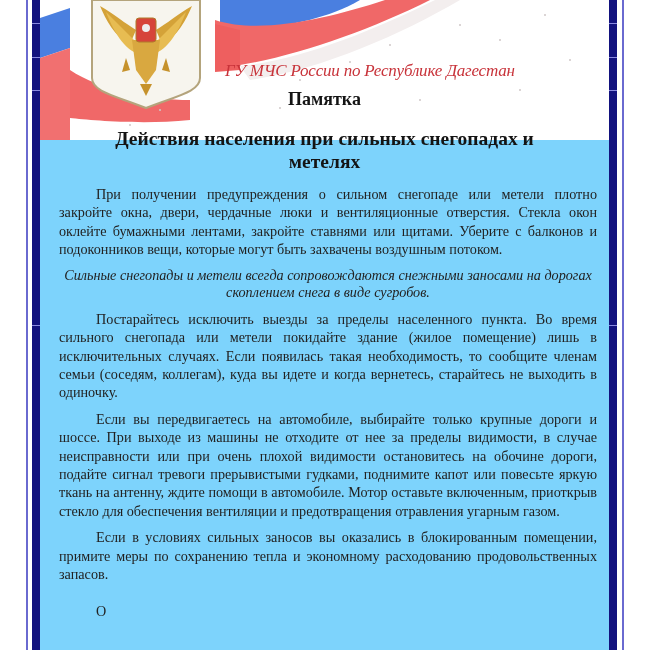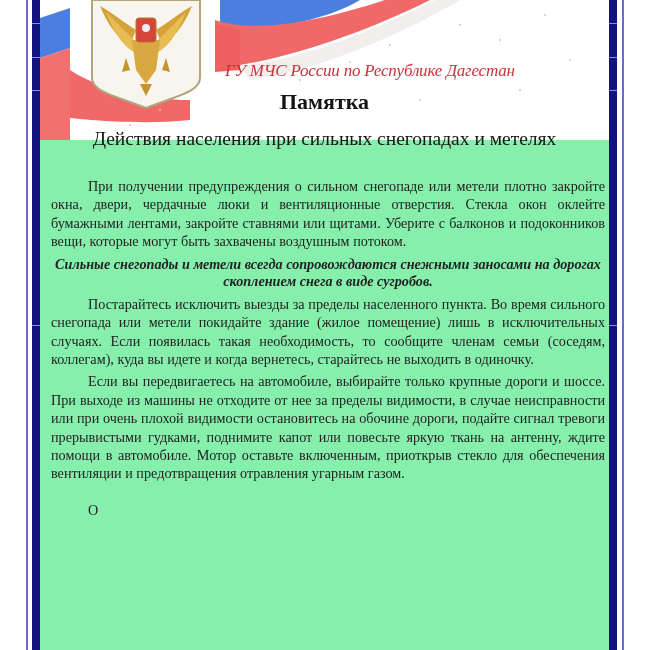--- a/index.html
+++ b/index.html
@@ -2,29 +2,29 @@
 <html><head>
 <meta charset="utf-8">
 <style>
   html, body { margin:0; padding:0; }
   body { width:650px; height:650px; overflow:hidden; background:#ffffff; position:relative; font-family:"Liberation Serif","DejaVu Serif",serif; }
   .outer-line-l { position:absolute; left:26px; top:0; width:2px; height:650px; background:#6a6ad0; }
   .outer-line-r { position:absolute; left:622px; top:0; width:2px; height:650px; background:#6a6ad0; }
   .thick-l { position:absolute; left:32px; top:0; width:8px; height:650px; background:#12127e; }
   .thick-r { position:absolute; left:609px; top:0; width:8px; height:650px; background:#12127e; }
   .tick { position:absolute; width:8px; height:1px; background:#8a8ae0; }
-  .page { position:absolute; left:40px; top:0; width:569px; height:650px; background:#86efac; overflow:hidden; }
+  .page { position:absolute; left:40px; top:0; width:569px; height:650px; background:#7dd3fc; overflow:hidden; }
   .flag-svg { position:absolute; left:0; top:0; }
   .emblem { position:absolute; left:46px; top:0; }
   .org-name { position:absolute; left:185px; top:61px; font-style:italic; color:#c8333a; font-size:17px; white-space:nowrap; letter-spacing:-0.2px; }
-  .memo-label { position:absolute; left:0; width:569px; top:89px; text-align:center; font-weight:bold; font-size:22px; color:#141414; }
-  .title { position:absolute; left:40px; width:489px; top:127px; text-align:center; font-weight:normal; font-size:19.5px; line-height:23px; color:#141414; }
+  .memo-label { position:absolute; left:0; width:569px; top:89px; text-align:center; font-weight:bold; font-size:18px; color:#141414; }
+  .title { position:absolute; left:40px; width:489px; top:127px; text-align:center; font-weight:bold; font-size:19.5px; line-height:23px; color:#141414; }
   .body { position:absolute; left:11px; width:554px; top:177px; color:#222; font-size:14.2px; line-height:18.4px; }
-  .body p { margin:0; text-align:justify; text-indent:37px; }
-  .body p.emph { text-indent:0; text-align:center; font-style:italic; font-weight:bold; margin:5px 0 4px 0; line-height:17.6px; }
+  .body p { margin:8px; text-align:justify; text-indent:37px; }
+  .body p.emph { text-indent:0; text-align:center; font-style:italic; font-weight:normal; margin:5px 0 4px 0; line-height:17.6px; }
   .body p.spaced { margin-top:4px; }
   .body p.final { margin-top:18px; }
 </style>
 </head>
 <body>
 
 <div class="outer-line-l"></div>
 <div class="thick-l"></div>
 <div class="thick-r"></div>
 <div class="outer-line-r"></div>
@@ -91,15 +91,16 @@
 
   <div class="org-name">ГУ МЧС России по Республике Дагестан</div>
   <div class="memo-label">Памятка</div>
   <div class="title">Действия населения при сильных снегопадах и метелях</div>
 
   <div class="body">
     <p>При получении предупреждения о сильном снегопаде или метели плотно закройте окна, двери, чердачные люки и вентиляционные отверстия. Стекла окон оклейте бумажными лентами, закройте ставнями или щитами. Уберите с балконов и подоконников вещи, которые могут быть захвачены воздушным потоком.</p>
     <p class="emph">Сильные снегопады и метели всегда сопровождаются снежными заносами на дорогах скоплением снега в виде сугробов.</p>
     <p>Постарайтесь исключить выезды за пределы населенного пункта. Во время сильного снегопада или метели покидайте здание (жилое помещение) лишь в исключительных случаях. Если появилась такая необходимость, то сообщите членам семьи (соседям, коллегам), куда вы идете и когда вернетесь, старайтесь не выходить в одиночку.</p>
     <p class="spaced">Если вы передвигаетесь на автомобиле, выбирайте только крупные дороги и шоссе. При выходе из машины не отходите от нее за пределы видимости, в случае неисправности или при очень плохой видимости остановитесь на обочине дороги, подайте сигнал тревоги прерывистыми гудками, поднимите капот или повесьте яркую ткань на антенну, ждите помощи в автомобиле. Мотор оставьте включенным, приоткрыв стекло для обеспечения вентиляции и предотвращения отравления угарным газом.</p>
+    <p class="spaced">Если в условиях сильных заносов вы оказались в блокированным помещении, примите меры по сохранению тепла и экономному расходованию продовольственных запасов.</p>
     <p class="final">О</p>
   </div>
 </div>
 
 </body></html>

